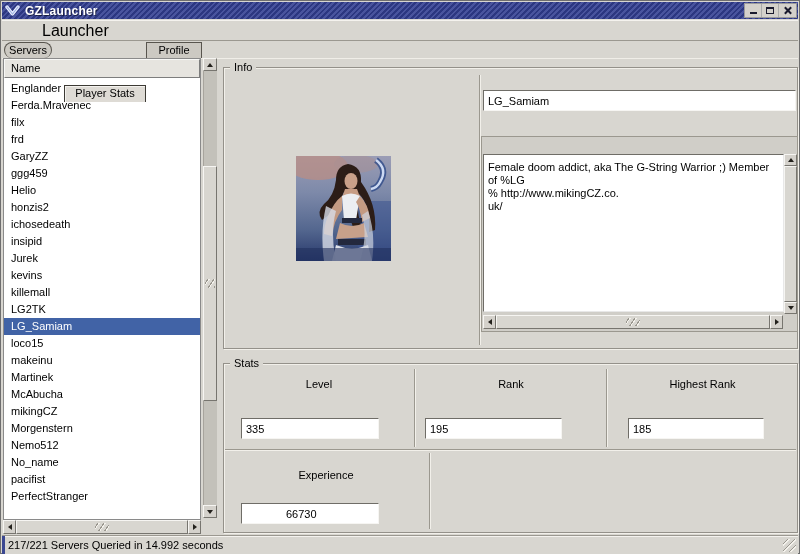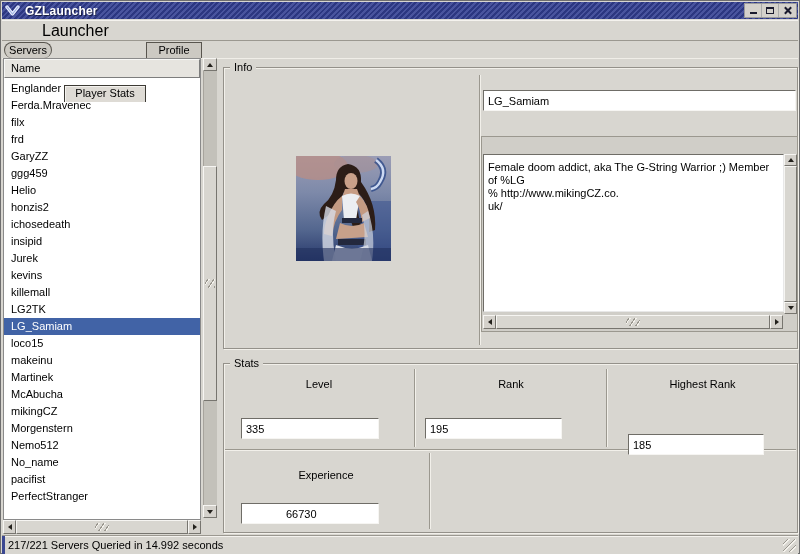--- a/index.html
+++ b/index.html
@@ -265,21 +265,21 @@
   <div class="hdivider" style="left:224px;top:448px;width:571px;"></div>
   <div class="vdivider" style="left:428px;top:452px;height:76px;"></div>
 
   <div class="stat-label" style="left:222px;top:377px;width:192px;">Level</div>
   <div class="stat-label" style="left:414px;top:377px;width:192px;">Rank</div>
   <div class="stat-label" style="left:606px;top:377px;width:191px;">Highest Rank</div>
   <div class="stat-label" style="left:222px;top:468px;width:206px;">Experience</div>
 
   <input class="sunken-input" style="left: 240px; top: 417px; width: 138px;" readonly="" value="335">
   <input class="sunken-input" style="left: 424px; top: 417px; width: 137px;" readonly="" value="195">
-  <input class="sunken-input" style="left: 627px; top: 417px; width: 136px; margin-top: 16px;" readonly="" value="185">
+  <input class="sunken-input" style="left: 627px; top: 417px; width: 136px;" readonly="" value="185">
   <input class="sunken-input" style="left: 240px; top: 502px; width: 138px; padding-left: 44px;" readonly="" value="66730">
 
   <div id="statusbar">
     <div id="status-left-accent"></div>
     <span class="txt">217/221 Servers Queried in 14.992 seconds</span>
     <div id="resize-grip"></div>
   </div>
 
 </div>
 

